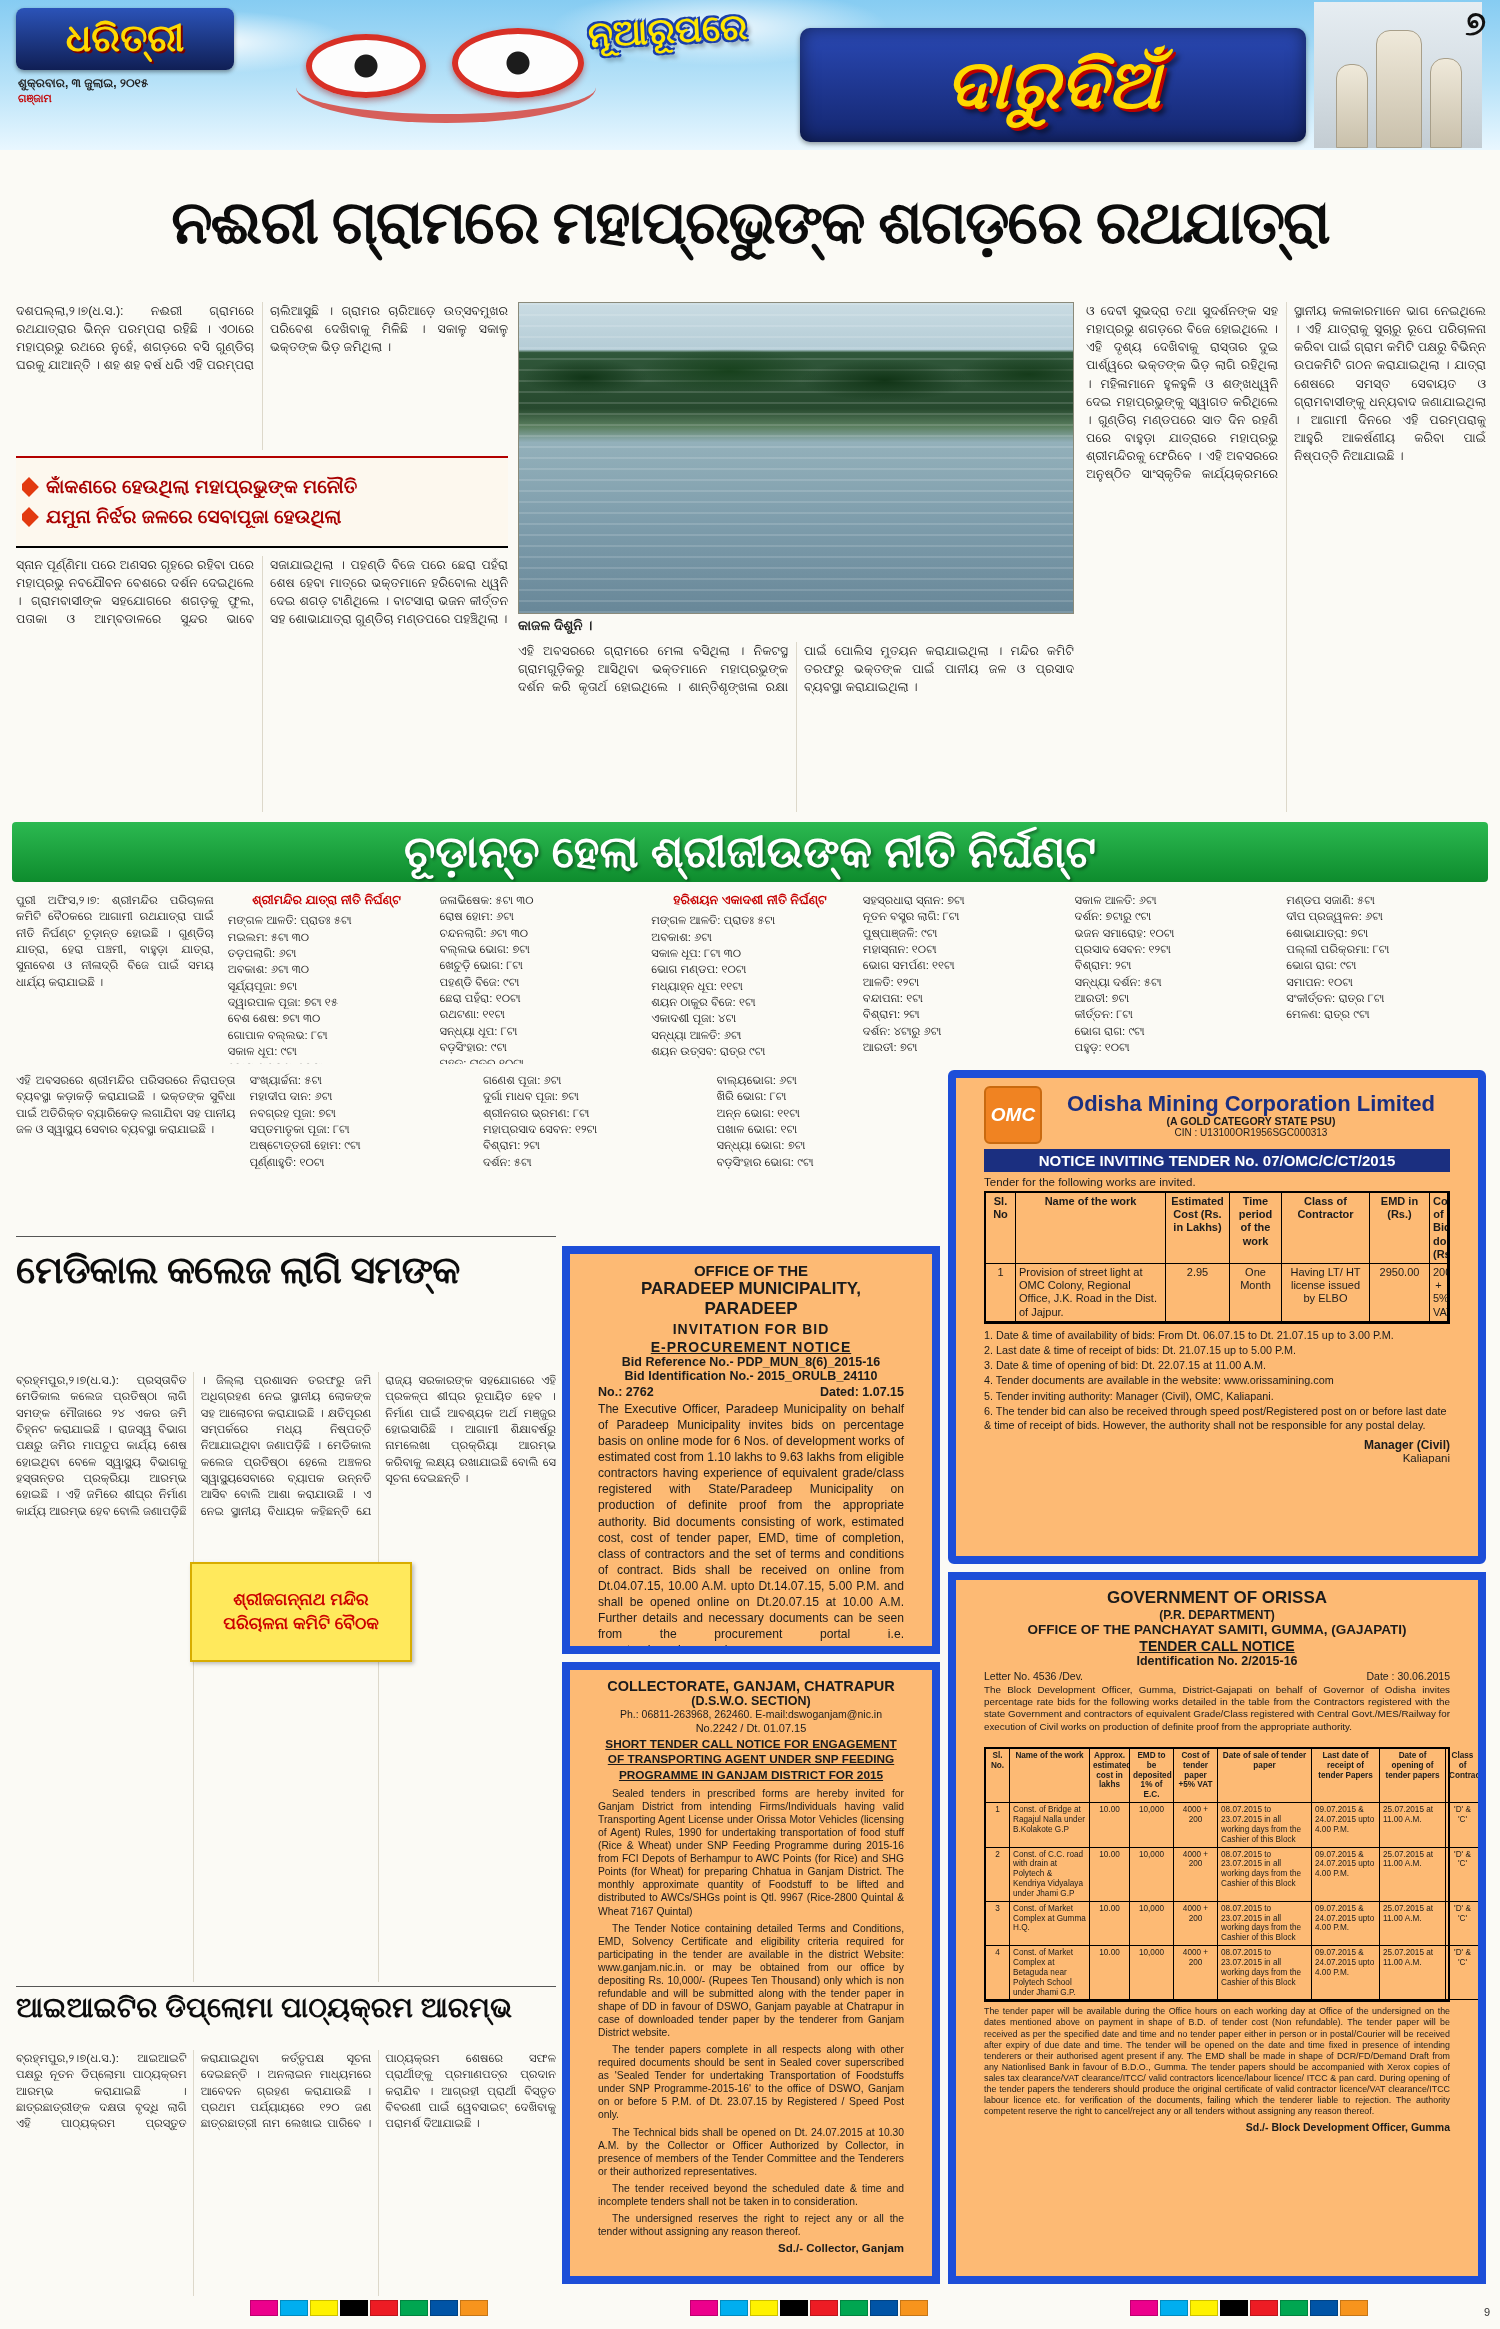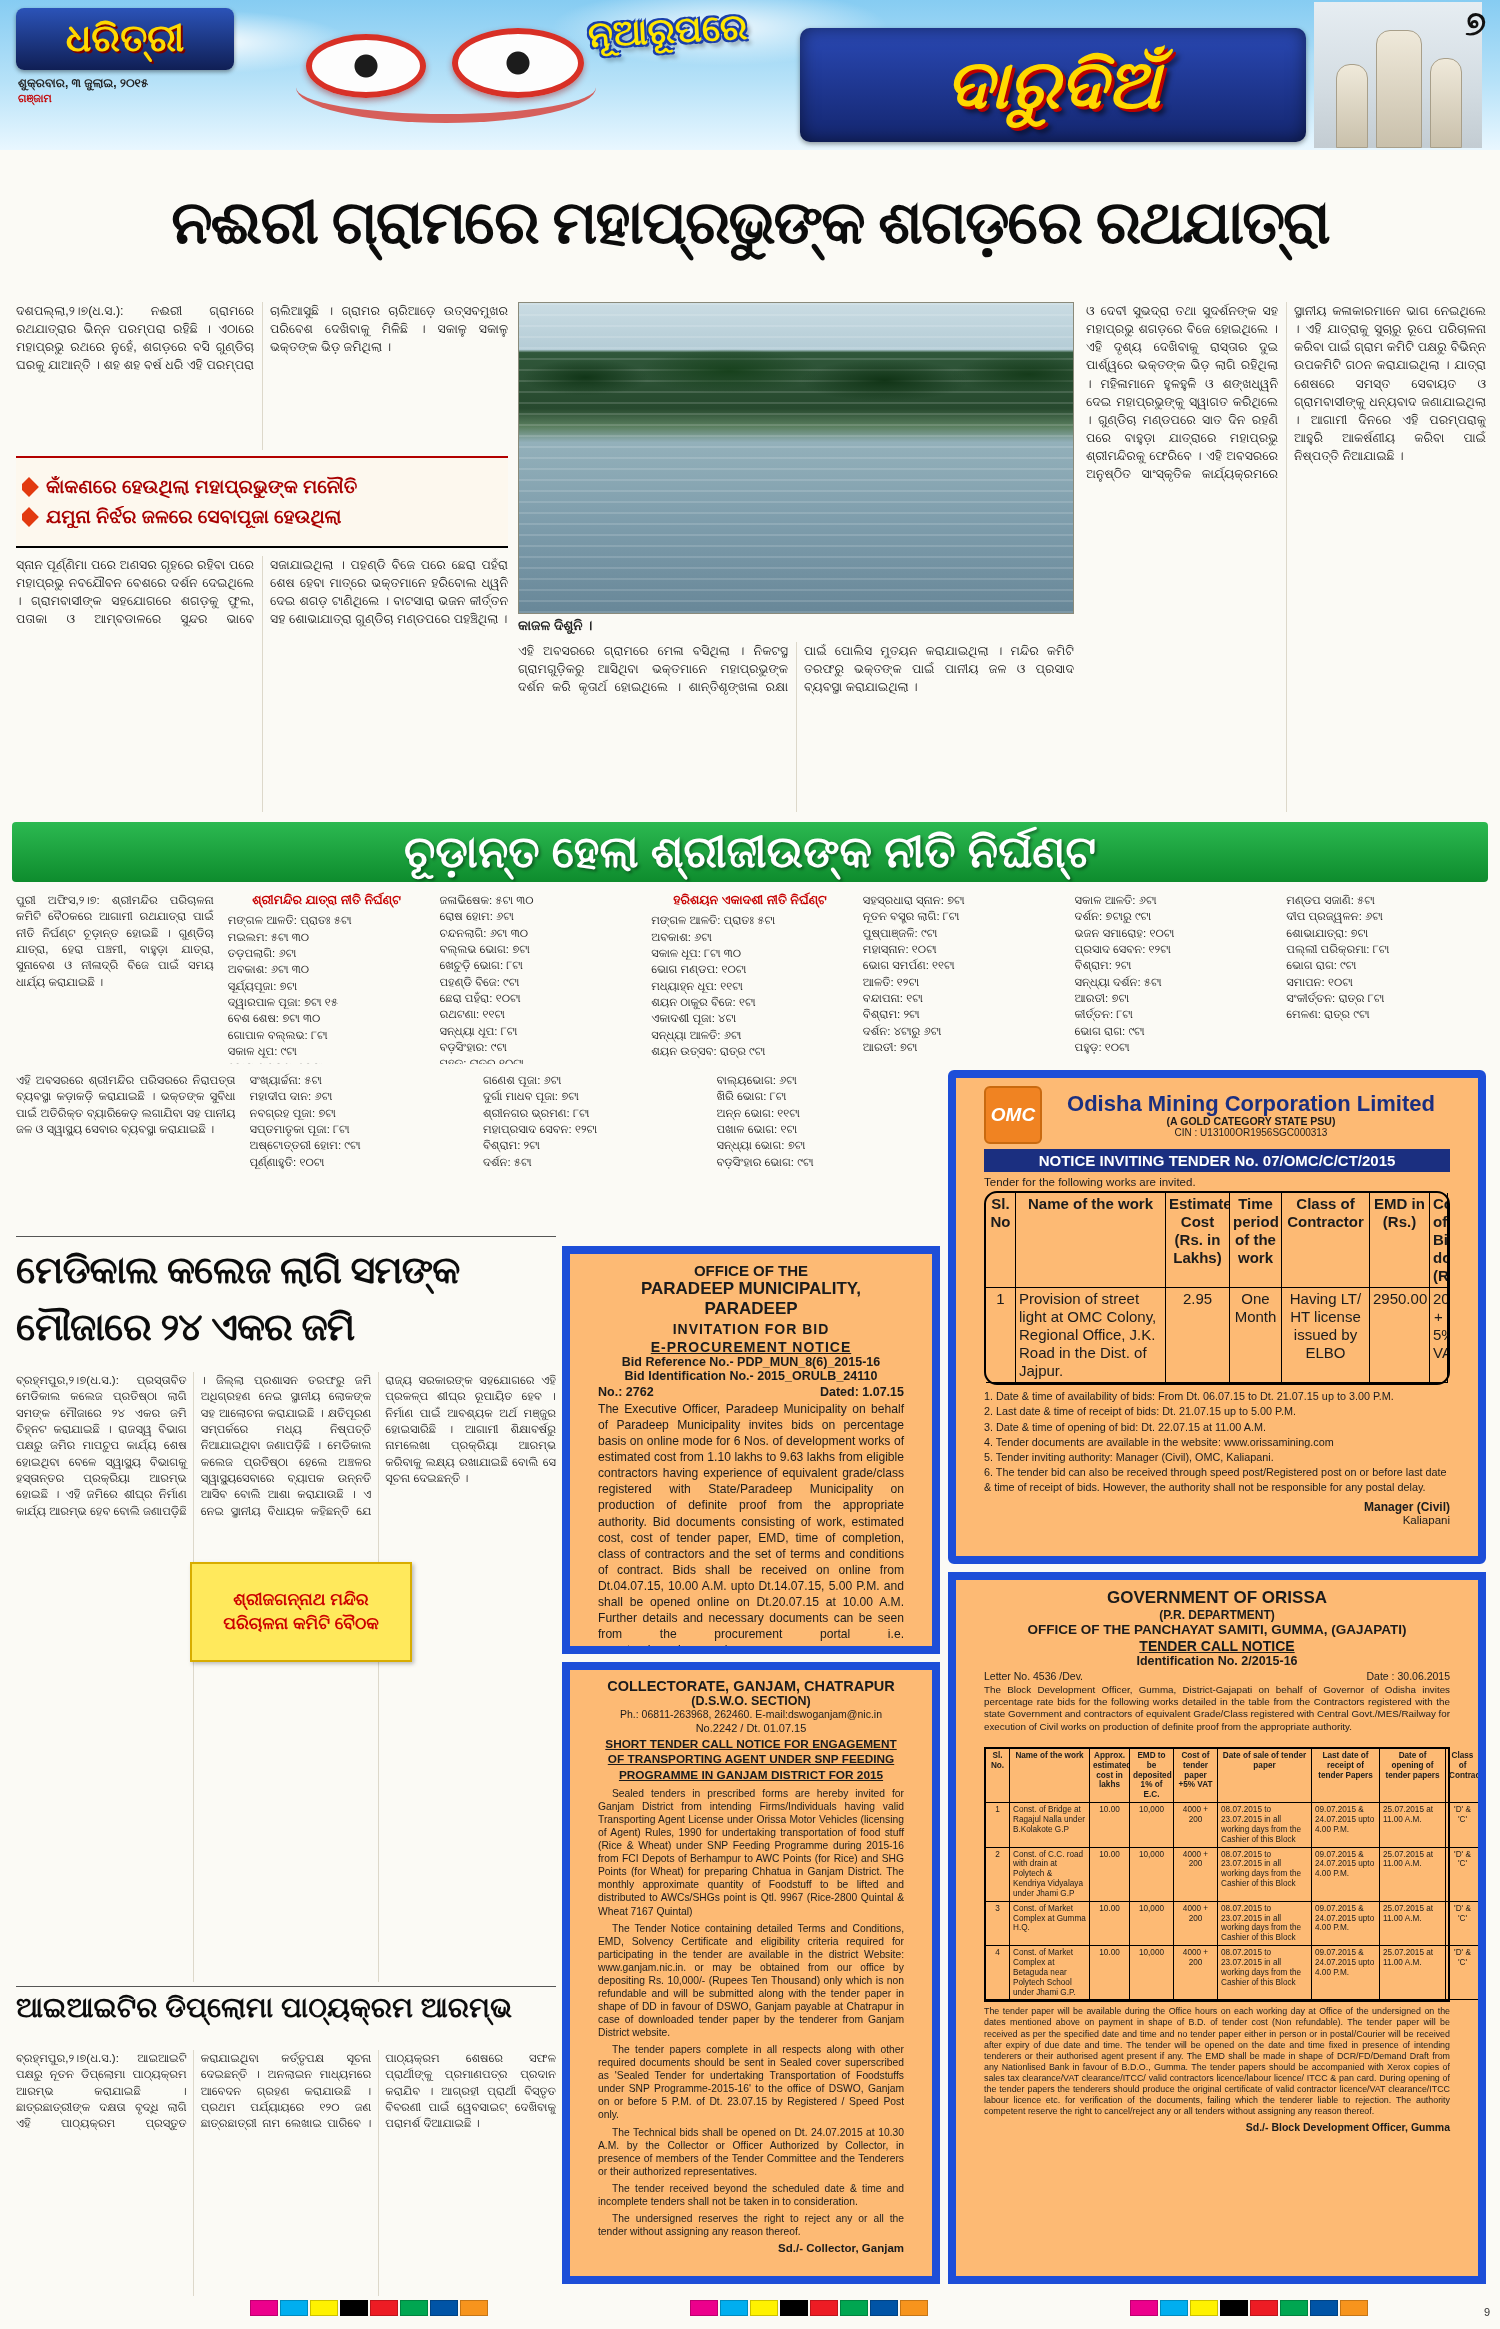--- a/index.html
+++ b/index.html
@@ -117,21 +117,21 @@
   .omc-logo{width:54px;height:54px;background:#f08322;border:2px solid #c96a10;border-radius:6px;flex:0 0 54px;
        display:flex;align-items:center;justify-content:center;color:#fff;font-weight:800;font-style:italic;font-size:19px;}
   .omc-title{flex:1;text-align:center;}
   .omc-title .nm{font-size:22px;font-weight:800;color:#1b2f80;line-height:1.05;}
   .omc-title .sub{font-size:10.5px;font-weight:800;}
   .omc-title .cin{font-size:10px;}
   .omc-bar{background:#1b2f80;color:#fff;font-weight:800;font-size:15px;text-align:center;padding:3px 0;margin:5px 0 4px;}
   .omc-intro{font-size:11.5px;margin-bottom:3px;}
   .gridtab{display:grid;border:2px solid #000;}
   .gridtab>div{border-right:1px solid #000;border-bottom:1px solid #000;padding:2px 3px;overflow:hidden;}
-  .omc-tab{grid-template-columns:30px 150px 64px 52px 88px 60px 1fr;font-size:15px;line-height:1.2;border-radius:13px;}
+  .omc-tab{grid-template-columns:30px 150px 64px 52px 88px 60px 1fr;font-size:11px;line-height:1.2;}
   .th{font-weight:800;text-align:center;}
   .tc{text-align:center;}
   .omc-notes{font-size:10.8px;line-height:1.32;margin-top:4px;}
   .omc-notes div{margin-bottom:1px;}
   .omc-res{font-size:10.8px;line-height:1.3;margin-top:3px;text-align:justify;}
   .omc-sig1{text-align:right;font-weight:800;font-size:12px;margin-top:6px;}
   .omc-sig2{text-align:right;font-size:11.5px;}
 
   .gumma{left:948px;top:1572px;width:538px;height:712px;}
   .gumma .t1{font-size:17px;}
@@ -319,21 +319,20 @@
         <div class="sched-line">ଅନ୍ନ ଭୋଗ: ୧୧ଟା</div>
         <div class="sched-line">ପଖାଳ ଭୋଗ: ୧ଟା</div>
         <div class="sched-line">ସନ୍ଧ୍ୟା ଭୋଗ: ୭ଟା</div>
         <div class="sched-line">ବଡ଼ସିଂହାର ଭୋଗ: ୯ଟା</div>
       </div>
   </div>
 
   <div class="rule" style="left:16px;top:1236px;width:540px;"></div>
   <div class="med-headline">
     <div>ମେଡିକାଲ କଲେଜ ଲାଗି ସମଙ୍କ</div>
-    <div>ମୌଜାରେ ୨୪ ଏକର ଜମି</div>
   </div>
   <div class="med-body">
     <span>ବ୍ରହ୍ମପୁର,୨।୭(ଧ.ସ.): ପ୍ରସ୍ତାବିତ ମେଡିକାଲ କଲେଜ ପ୍ରତିଷ୍ଠା ଲାଗି ସମଙ୍କ ମୌଜାରେ ୨୪ ଏକର ଜମି ଚିହ୍ନଟ କରାଯାଇଛି । ରାଜସ୍ୱ ବିଭାଗ ପକ୍ଷରୁ ଜମିର ମାପଚୁପ କାର୍ଯ୍ୟ ଶେଷ ହୋଇଥିବା ବେଳେ ସ୍ୱାସ୍ଥ୍ୟ ବିଭାଗକୁ ହସ୍ତାନ୍ତର ପ୍ରକ୍ରିୟା ଆରମ୍ଭ ହୋଇଛି । ଏହି ଜମିରେ ଶୀଘ୍ର ନିର୍ମାଣ କାର୍ଯ୍ୟ ଆରମ୍ଭ ହେବ ବୋଲି ଜଣାପଡ଼ିଛି ।</span>
     <span>ଜିଲ୍ଲା ପ୍ରଶାସନ ତରଫରୁ ଜମି ଅଧିଗ୍ରହଣ ନେଇ ସ୍ଥାନୀୟ ଲୋକଙ୍କ ସହ ଆଲୋଚନା କରାଯାଇଛି । କ୍ଷତିପୂରଣ ସମ୍ପର୍କରେ ମଧ୍ୟ ନିଷ୍ପତ୍ତି ନିଆଯାଇଥିବା ଜଣାପଡ଼ିଛି । ମେଡିକାଲ କଲେଜ ପ୍ରତିଷ୍ଠା ହେଲେ ଅଞ୍ଚଳର ସ୍ୱାସ୍ଥ୍ୟସେବାରେ ବ୍ୟାପକ ଉନ୍ନତି ଆସିବ ବୋଲି ଆଶା କରାଯାଉଛି ।</span>
     <span>ଏ ନେଇ ସ୍ଥାନୀୟ ବିଧାୟକ କହିଛନ୍ତି ଯେ ରାଜ୍ୟ ସରକାରଙ୍କ ସହଯୋଗରେ ଏହି ପ୍ରକଳ୍ପ ଶୀଘ୍ର ରୂପାୟିତ ହେବ । ନିର୍ମାଣ ପାଇଁ ଆବଶ୍ୟକ ଅର୍ଥ ମଞ୍ଜୁର ହୋଇସାରିଛି । ଆଗାମୀ ଶିକ୍ଷାବର୍ଷରୁ ନାମଲେଖା ପ୍ରକ୍ରିୟା ଆରମ୍ଭ କରିବାକୁ ଲକ୍ଷ୍ୟ ରଖାଯାଇଛି ବୋଲି ସେ ସୂଚନା ଦେଇଛନ୍ତି ।</span>
   </div>
   <div class="yellow-box">
     <span>ଶ୍ରୀଜଗନ୍ନାଥ ମନ୍ଦିର</span>
     <span>ପରିଚାଳନା କମିଟି ବୈଠକ</span>
   </div>

